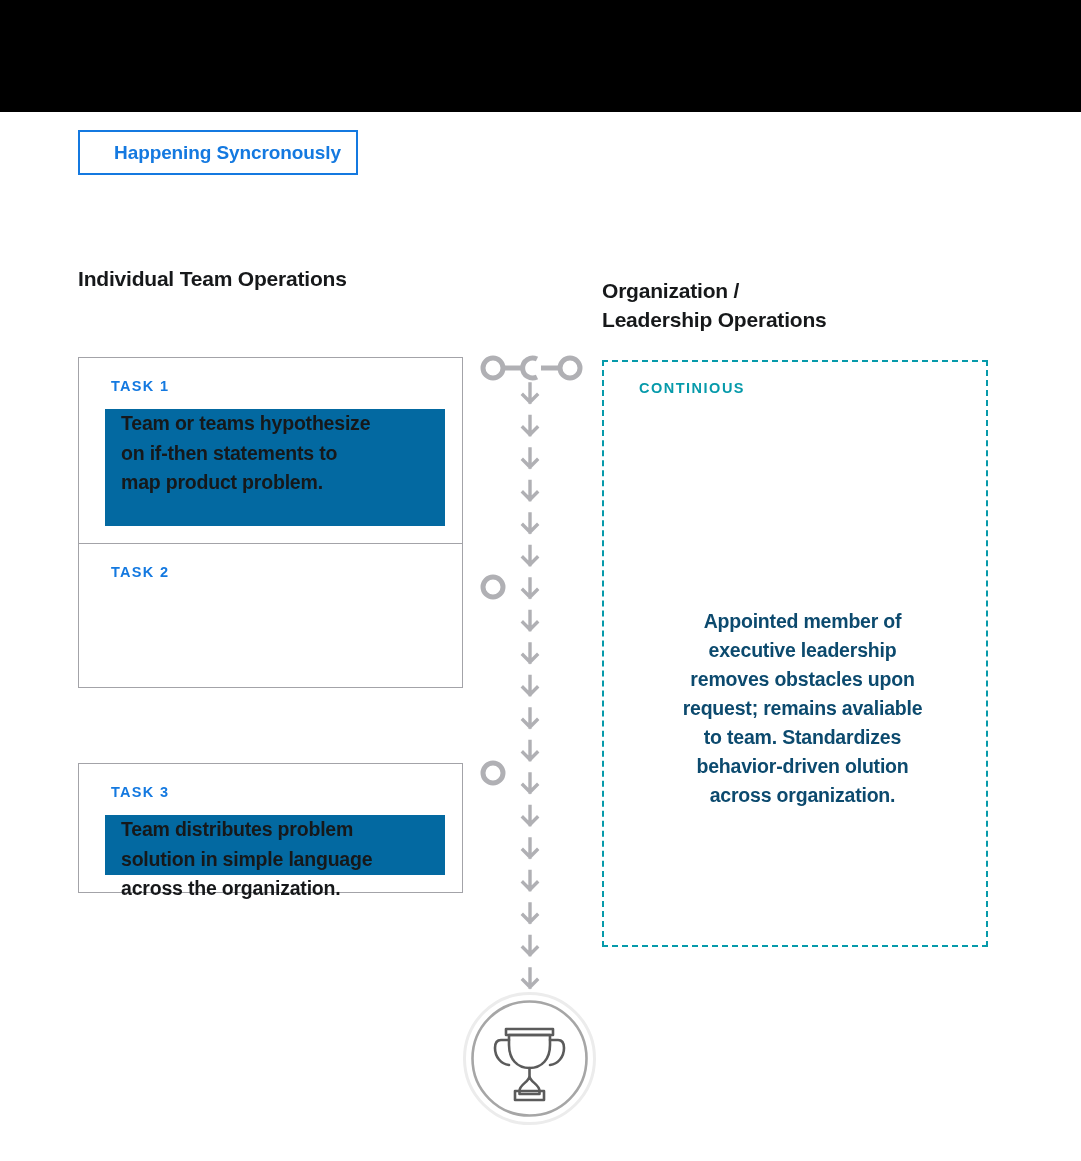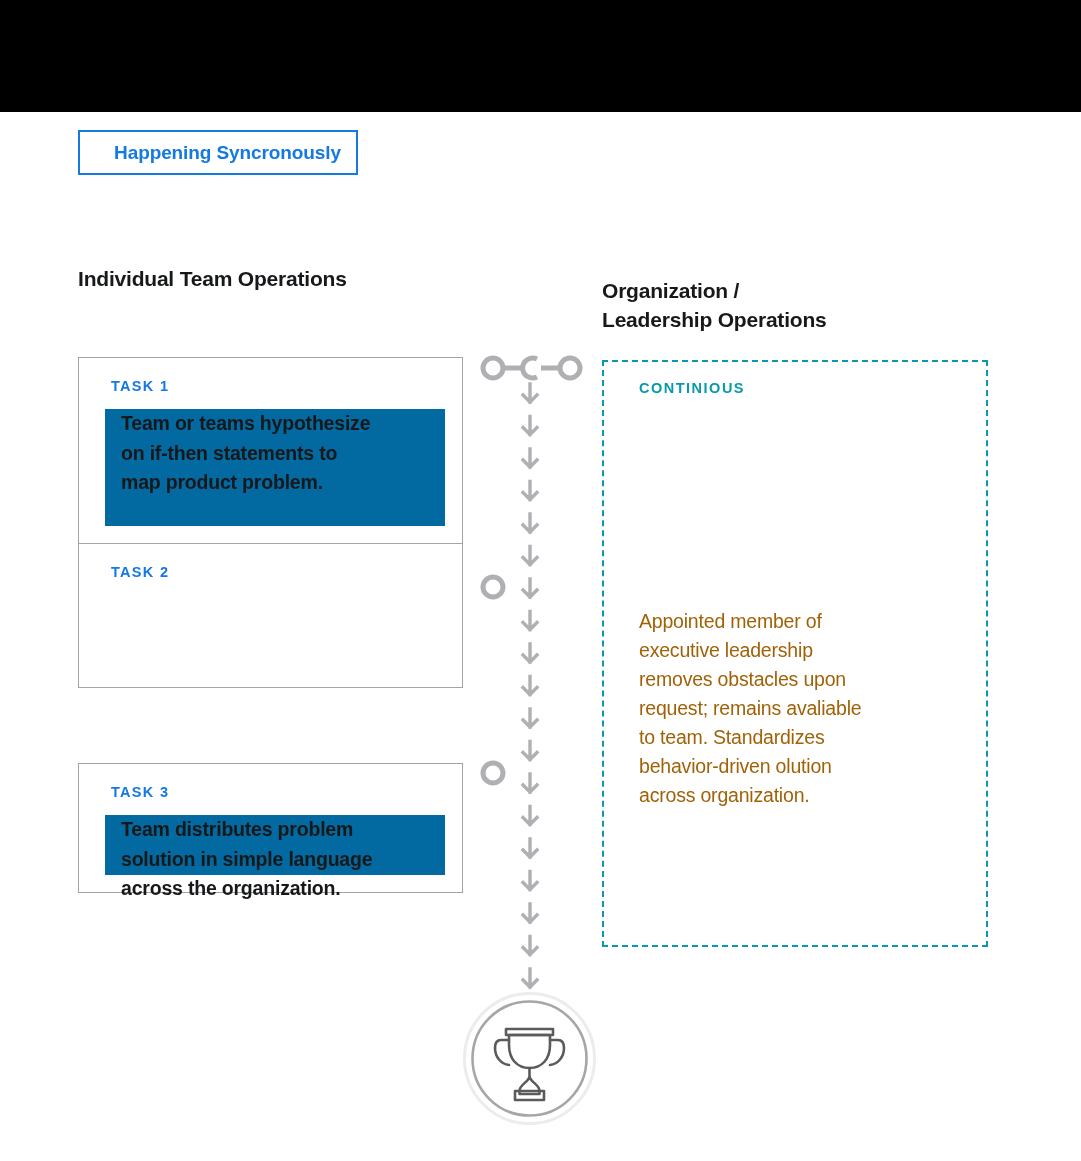--- a/index.html
+++ b/index.html
@@ -124,26 +124,27 @@
     color: #069aaa;
     font-size: 14.5px;
     font-weight: bold;
     letter-spacing: 1.5px;
   }
   .cont-body {
     position: absolute;
     left: 35px;
     top: 245px;
     right: 20px;
-    color: #a16207;
+    color: #0c4a6e;
     font-size: 19.5px;
-    font-weight: normal;
+    font-weight: bold;
     line-height: 29px;
     letter-spacing: -0.2px;
     white-space: pre-line;
+    text-align: center;
   }
 
   
   .rail { position: absolute; left: 0; top: 0; width: 1081px; height: 1161px; pointer-events: none; }
 
   
   .trophy-wrap {
     position: absolute;
     left: 463px;
     top: 992px;

